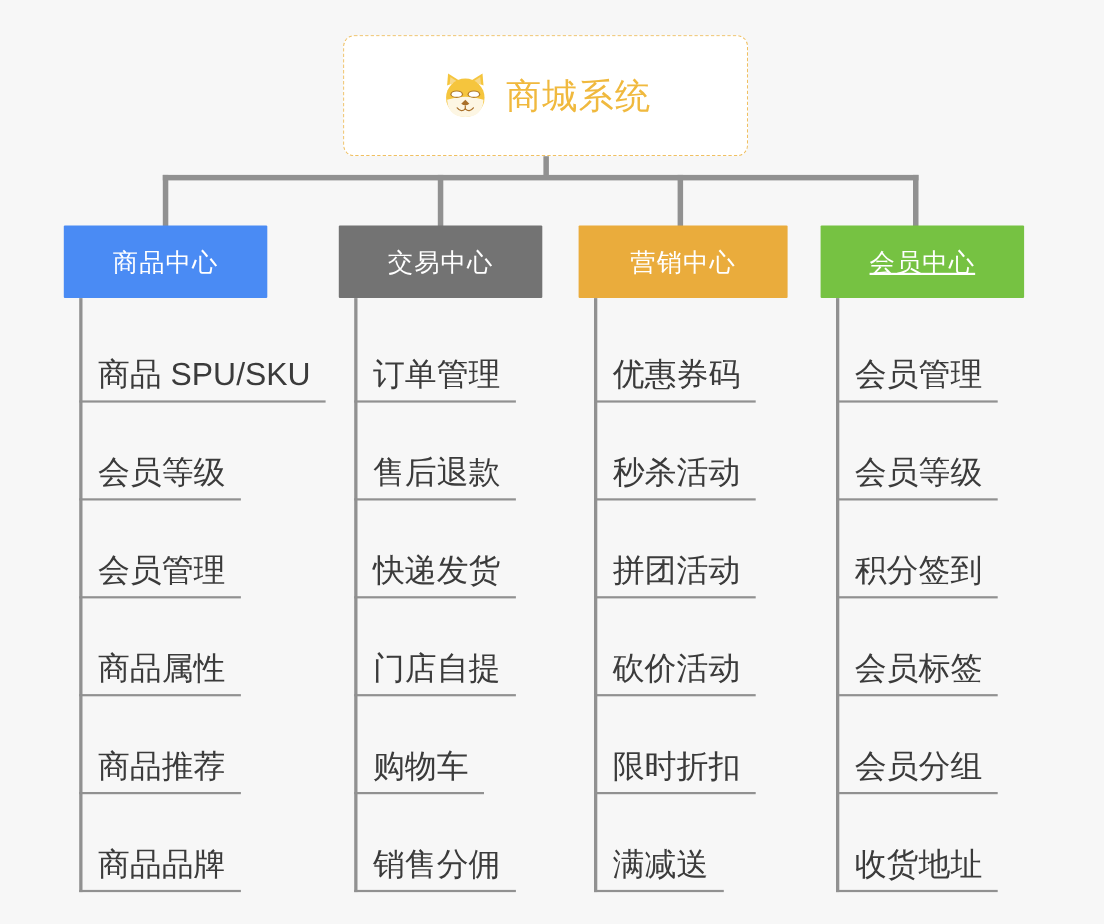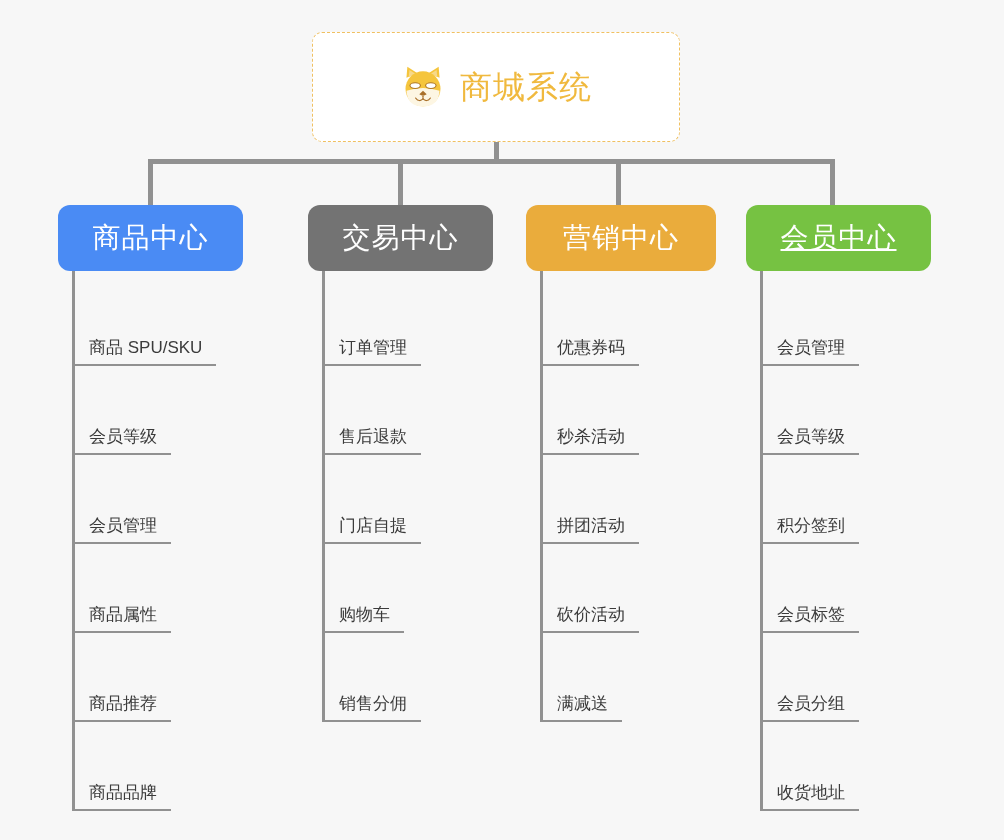--- a/index.html
+++ b/index.html
@@ -83,26 +83,26 @@
     position: absolute;
     top: 205px;
   }
   .branch.b1 { left: 58px;  }
   .branch.b2 { left: 308px; }
   .branch.b3 { left: 526px; }
   .branch.b4 { left: 746px; }
 
   .branch-header {
     height: 66px;
-    border-radius: 12px;
+    border-radius: 1px;
     display: flex;
     align-items: center;
     justify-content: center;
     color: #ffffff;
-    font-size: 28px;
+    font-size: 23px;
     letter-spacing: 1px;
     box-sizing: border-box;
   }
   .branch.b1 .branch-header { width: 185px; }
   .branch.b2 .branch-header { width: 185px; }
   .branch.b3 .branch-header { width: 190px; }
   .branch.b4 .branch-header { width: 185px; text-decoration: underline; }
 
   
   .branch-body {
@@ -114,21 +114,21 @@
 
   .leaf {
     position: relative;
     height: 89px;
     box-sizing: border-box;
     display: flex;
     align-items: flex-end;
   }
   .leaf-label {
     display: inline-block;
-    font-size: 17px;
+    font-size: 29px;
     color: #3b3b3b;
     white-space: nowrap;
     padding: 0 14px 6px 29px;
     border-bottom: 2px solid #919191;
     margin-left: -3px;
     padding-left: 17px;
     line-height: 1.1;
   }
 </style>
 </head>
@@ -200,20 +200,23 @@
       <span>交易中心</span>
     </div>
     <div class="branch-body">
       <div class="leaf">
           <span class="leaf-label">订单管理</span>
         </div>
       <div class="leaf">
           <span class="leaf-label">售后退款</span>
         </div>
       <div class="leaf">
+          <span class="leaf-label">快递发货</span>
+        </div>
+      <div class="leaf">
           <span class="leaf-label">门店自提</span>
         </div>
       <div class="leaf">
           <span class="leaf-label">购物车</span>
         </div>
       <div class="leaf">
           <span class="leaf-label">销售分佣</span>
         </div>
     </div>
   </div>
@@ -229,20 +232,23 @@
       <div class="leaf">
           <span class="leaf-label">秒杀活动</span>
         </div>
       <div class="leaf">
           <span class="leaf-label">拼团活动</span>
         </div>
       <div class="leaf">
           <span class="leaf-label">砍价活动</span>
         </div>
       <div class="leaf">
+          <span class="leaf-label">限时折扣</span>
+        </div>
+      <div class="leaf">
           <span class="leaf-label">满减送</span>
         </div>
     </div>
   </div>
 
   <div class="branch b4">
     <div class="branch-header" style="background: rgb(118, 194, 66);">
       <span>会员中心</span>
     </div>
     <div class="branch-body">

